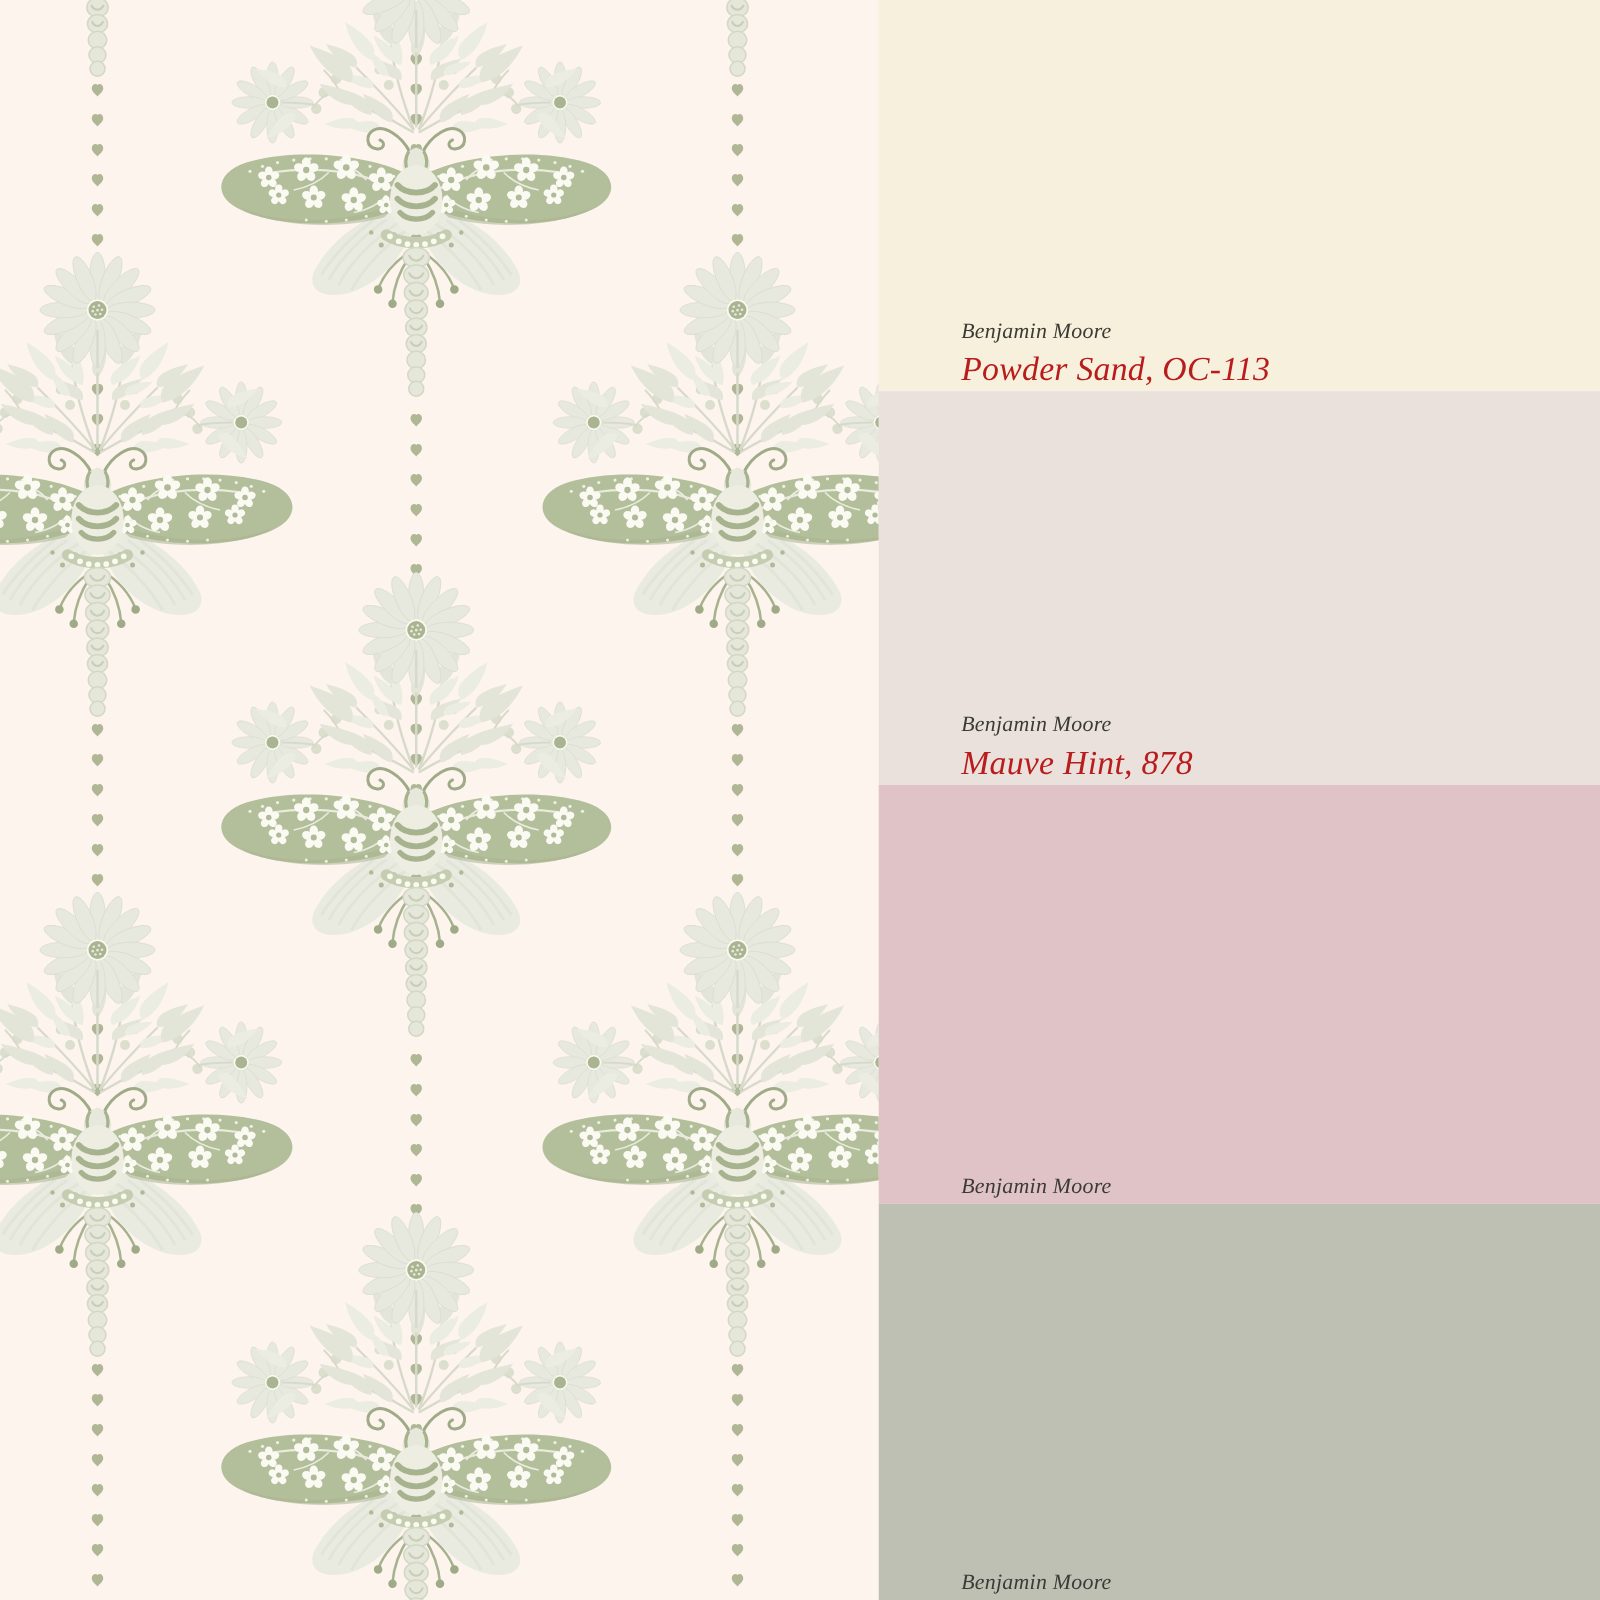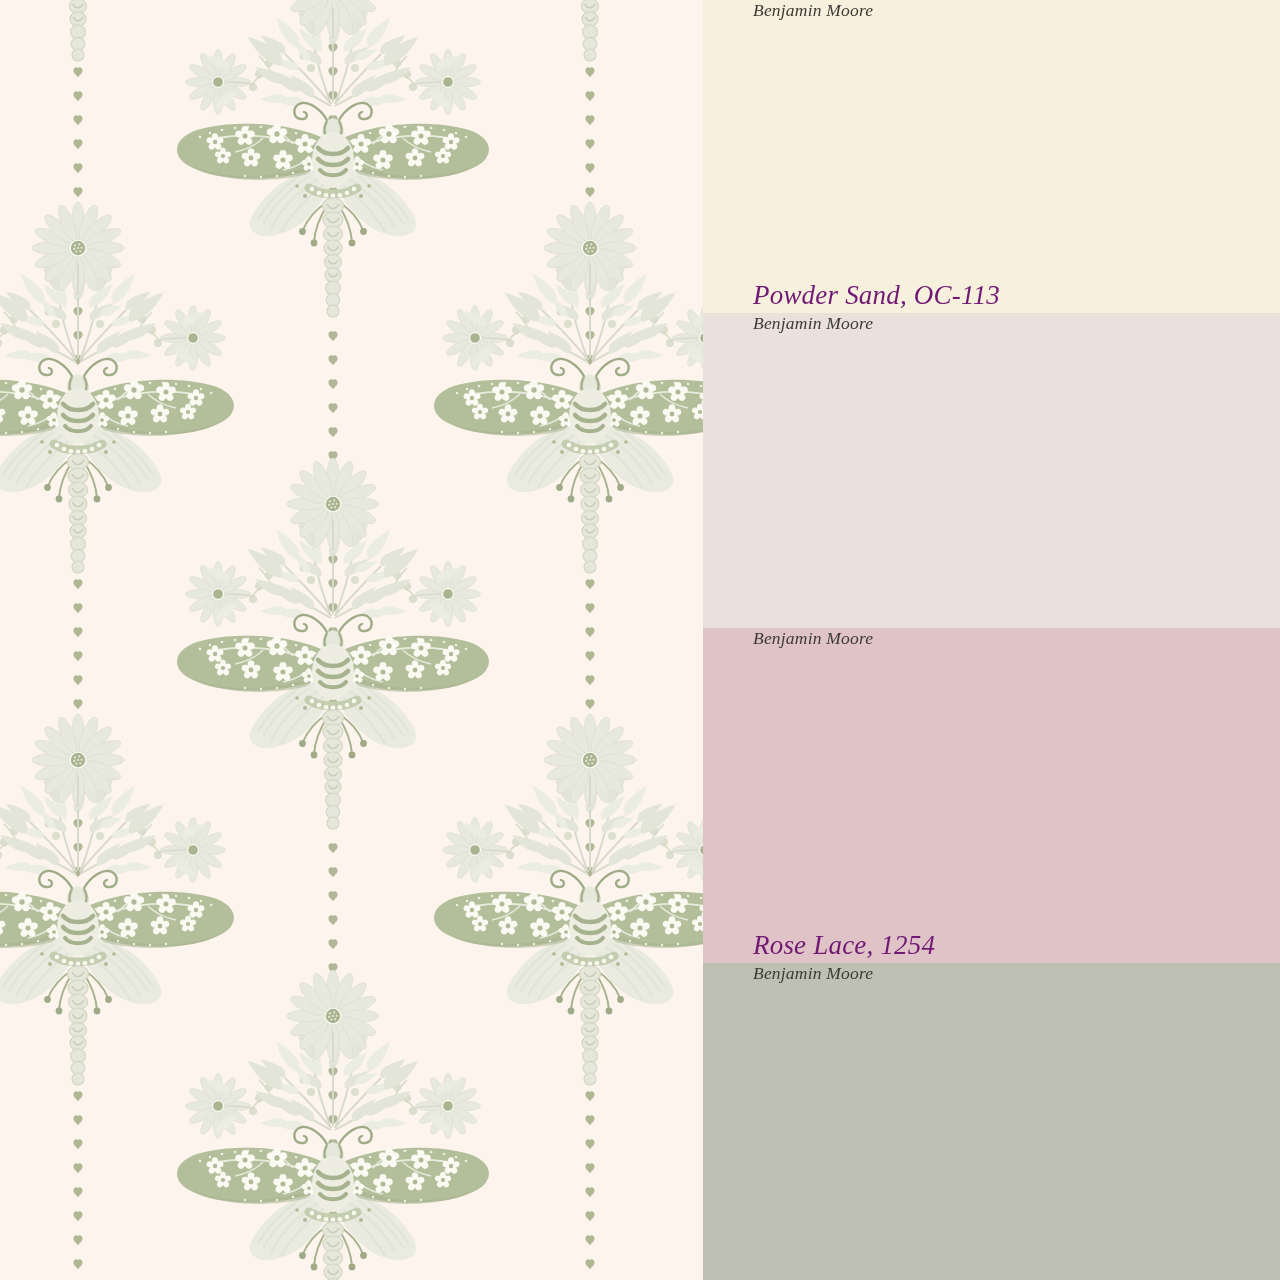--- a/index.html
+++ b/index.html
@@ -45,39 +45,39 @@
     flex: 0 0 577px;
     display: flex;
     flex-direction: column;
   }
 
   .swatch {
     position: relative;
     width: 100%;
     display: flex;
     flex-direction: column;
-    justify-content: space-between;
+    justify-content: flex-end;
     box-sizing: border-box;
-    padding-left: 50px;
+    padding-left: 66px;
   }
 
   .swatch-brand {
     font-style: italic;
     font-size: 17.5px;
     letter-spacing: 0.2px;
     color: #3b3b36;
     line-height: 1.25;
     margin-bottom: 3px;
   }
 
   .swatch-name {
     font-style: italic;
     font-size: 27px;
     letter-spacing: 0.2px;
-    color: #701a75;
+    color: #b91c1c;
     line-height: 1.25;
   }
 </style>
 </head>
 <body>
 
 <div id="page">
 
   <div id="wallpaper">
     <svg id="wallpaper-svg" viewBox="0 0 703 1280" xmlns="http://www.w3.org/2000/svg">
@@ -542,25 +542,25 @@
 
   <div id="swatch-panel">
 
     <div class="swatch" style="background:#F7F0DC; height:313px;">
       <div class="swatch-brand">Benjamin Moore</div>
       <div class="swatch-name">Powder Sand, OC-113</div>
     </div>
 
     <div class="swatch" style="background:#EAE0DC; height:315px;">
       <div class="swatch-brand">Benjamin Moore</div>
+      <div class="swatch-name">Mauve Hint, 878</div>
     </div>
 
     <div class="swatch" style="background:#E0C3C7; height:335px;">
       <div class="swatch-brand">Benjamin Moore</div>
-      <div class="swatch-name">Rose Lace, 1254</div>
     </div>
 
     <div class="swatch" style="background:#BEC0B4; height:317px;">
       <div class="swatch-brand">Benjamin Moore</div>
     </div>
 
   </div>
 
 </div>
 

